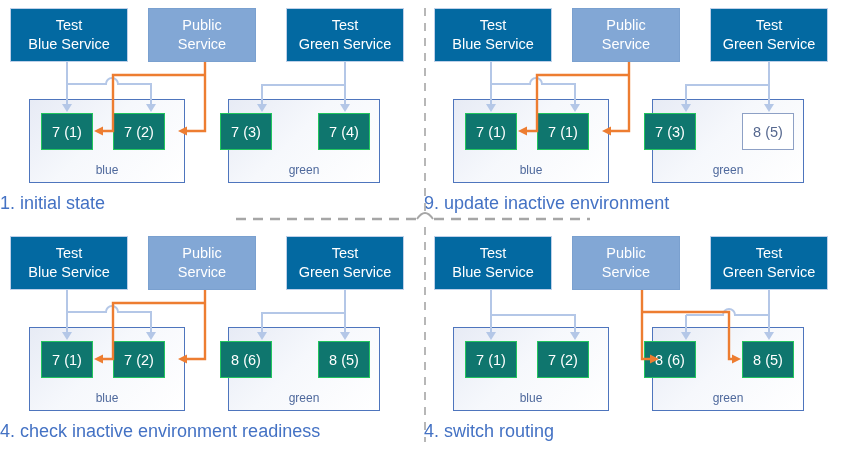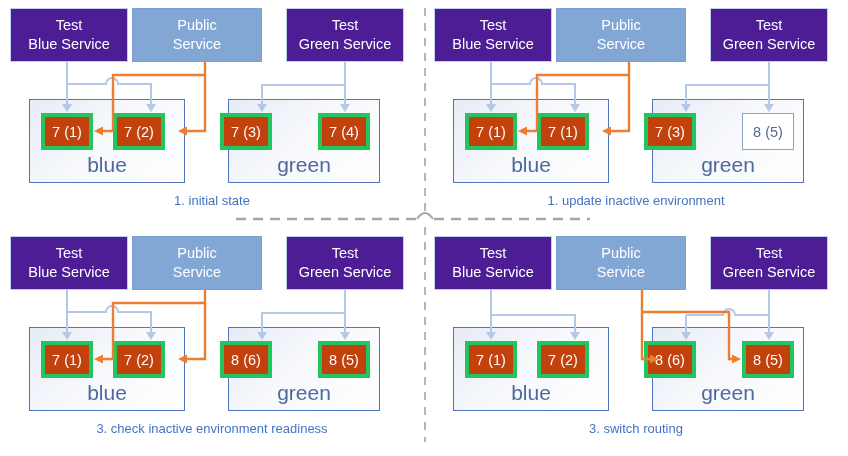--- a/index.html
+++ b/index.html
@@ -5,39 +5,39 @@
   html,body{margin:0;padding:0;background:#ffffff;}
   body{width:848px;height:456px;position:relative;overflow:hidden;
        font-family:"Liberation Sans",sans-serif;}
   .stage{position:absolute;inset:0;width:848px;height:456px;}
   .panel{position:absolute;width:424px;height:228px;}
   .p0{left:0;top:0}.p1{left:424px;top:0}.p2{left:0;top:228px}.p3{left:424px;top:228px}
 
   .svc{position:absolute;top:8px;height:54px;display:flex;flex-direction:column;
        align-items:center;justify-content:center;color:#ffffff;font-size:14.5px;
        line-height:1.32;text-align:center;box-sizing:border-box;}
-  .svc.light{background:#4c1d95;border:1px solid #bed0e9;}
+  .svc.light{background:#0369a1;border:1px solid #bed0e9;}
   .svc.public{background:#82a7d5;border:1px solid #7aa0cf;}
-  .s1{left:10px;width:118px}.s2{left:132px;width:130px}.s3{left:286px;width:118px}
+  .s1{left:10px;width:118px}.s2{left:148px;width:108px}.s3{left:286px;width:118px}
 
   .env{position:absolute;top:99px;height:84px;box-sizing:border-box;
        border:1.4px solid #4e75bd;
        background:linear-gradient(135deg,#e7ebf5 0%,#f6f8fc 45%,#ffffff 100%);}
   .env.blue{left:29px;width:156px}.env.green{left:228px;width:152px}
   .env-label{position:absolute;left:0;right:0;bottom:5px;text-align:center;
-       color:#4f699c;font-size:21px;}
+       color:#4f699c;font-size:12px;}
 
   .inst{position:absolute;top:113px;width:52px;height:37px;box-sizing:border-box;
-       background:#c2410c;border:4px solid #22c55e;color:#ffffff;
+       background:#0f766e;border:1px solid #22c55e;color:#ffffff;
        display:flex;align-items:center;justify-content:center;font-size:14.5px;}
   .inst.outline{background:#ffffff;border:1.4px solid #8da0c5;color:#56688f;}
   .i1{left:41px}.i2{left:113px}.i3{left:220px}.i4{left:318px}
 
-  .caption{position:absolute;left:0;right:0;top:193px;text-align:center;
-       color:#4472c4;font-size:13px;}
+  .caption{position:absolute;left:0;right:0;top:193px;text-align:left;
+       color:#4472c4;font-size:18px;}
 
   svg.connectors{position:absolute;left:0;top:0;width:424px;height:228px;pointer-events:none;}
   svg.dividers{position:absolute;left:0;top:0;width:848px;height:456px;pointer-events:none;}
   .blueline{stroke:#b4c7e7;stroke-width:2;fill:none;}
   .bluehead{fill:#b4c7e7;stroke:none;}
   .orangeline{stroke:#ed7d31;stroke-width:2.4;fill:none;}
   .orangehead{fill:#ed7d31;stroke:none;}
   .dash{stroke:#a6a6a6;fill:none;}
 </style>
 </head>
@@ -123,21 +123,21 @@
         <polygon class="bluehead" points="257,104 267,104 262,112"></polygon>
         <polygon class="bluehead" points="340,104 350,104 345,112"></polygon>
       </g>
       <g>
         <path class="orangeline" d="M205,62 V131 H187"></path>
         <path class="orangeline" d="M205,75 H113 V131 H103"></path>
         <polygon class="orangehead" points="94,131 103,126.5 103,135.5"></polygon>
         <polygon class="orangehead" points="178,131 187,126.5 187,135.5"></polygon>
       </g>
     </svg>
-    <div class="caption">1. update inactive environment</div>
+    <div class="caption">9. update inactive environment</div>
   </div>
 
   <div class="panel p2">
     <div class="svc light s1">
       <span>Test</span>
       <span>Blue Service</span>
     </div>
     <div class="svc public s2">
       <span>Public</span>
       <span>Service</span>
@@ -167,21 +167,21 @@
         <polygon class="bluehead" points="257,104 267,104 262,112"></polygon>
         <polygon class="bluehead" points="340,104 350,104 345,112"></polygon>
       </g>
       <g>
         <path class="orangeline" d="M205,62 V131 H187"></path>
         <path class="orangeline" d="M205,75 H113 V131 H103"></path>
         <polygon class="orangehead" points="94,131 103,126.5 103,135.5"></polygon>
         <polygon class="orangehead" points="178,131 187,126.5 187,135.5"></polygon>
       </g>
     </svg>
-    <div class="caption">3. check inactive environment readiness</div>
+    <div class="caption">4. check inactive environment readiness</div>
   </div>
 
   <div class="panel p3">
     <div class="svc light s1">
       <span>Test</span>
       <span>Blue Service</span>
     </div>
     <div class="svc public s2">
       <span>Public</span>
       <span>Service</span>
@@ -212,21 +212,21 @@
         <polygon class="bluehead" points="257,104 267,104 262,112"></polygon>
         <polygon class="bluehead" points="340,104 350,104 345,112"></polygon>
       </g>
       <g>
         <path class="orangeline" d="M218,62 V131 H226"></path>
         <path class="orangeline" d="M218,84 H305 V131 H308"></path>
         <polygon class="orangehead" points="235,131 226,126.5 226,135.5"></polygon>
         <polygon class="orangehead" points="317,131 308,126.5 308,135.5"></polygon>
       </g>
     </svg>
-    <div class="caption">3. switch routing</div>
+    <div class="caption">4. switch routing</div>
   </div>
 
   <svg class="dividers" viewBox="0 0 848 456">
     <g>
       <path class="dash" d="M425,8 V212" stroke-width="1.6" stroke-dasharray="8 7"></path>
       <path class="dash" d="M425,227 V442" stroke-width="1.6" stroke-dasharray="8 7"></path>
     </g>
     <g>
       <path class="dash" d="M236,219 H416" stroke-width="2.6" stroke-dasharray="10 7"></path>
       <path class="dash" d="M434,219 H590" stroke-width="2.6" stroke-dasharray="10 7"></path>

